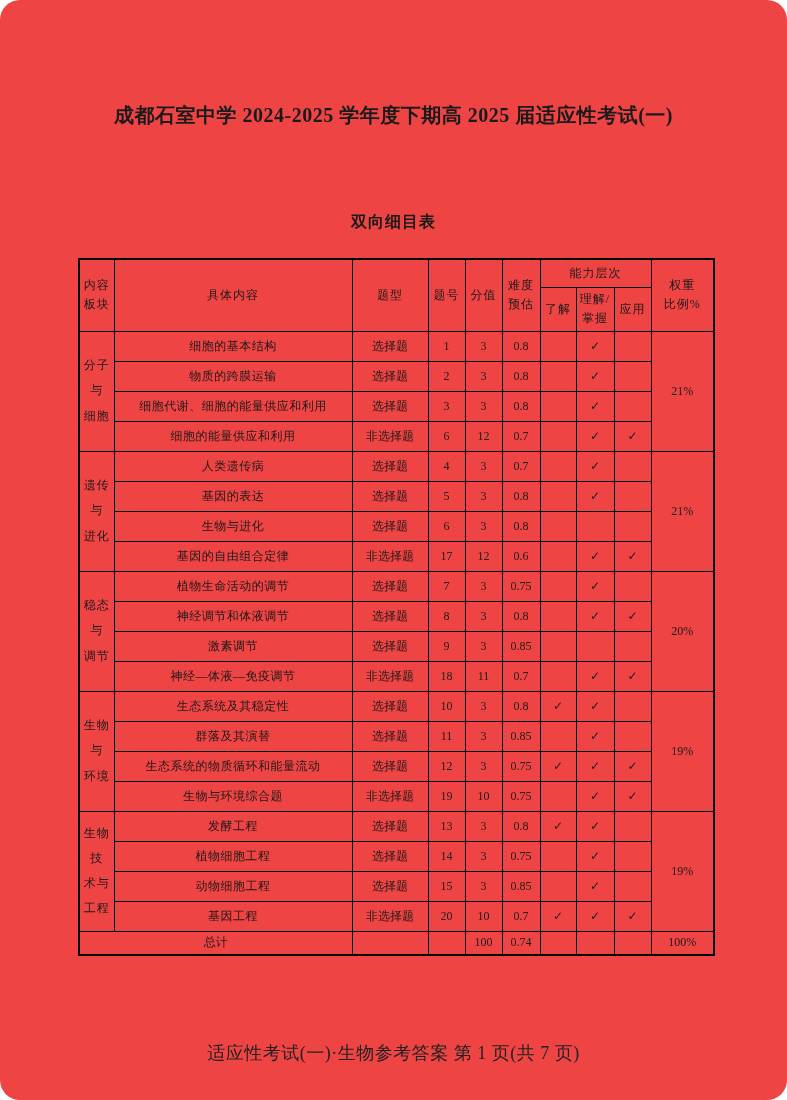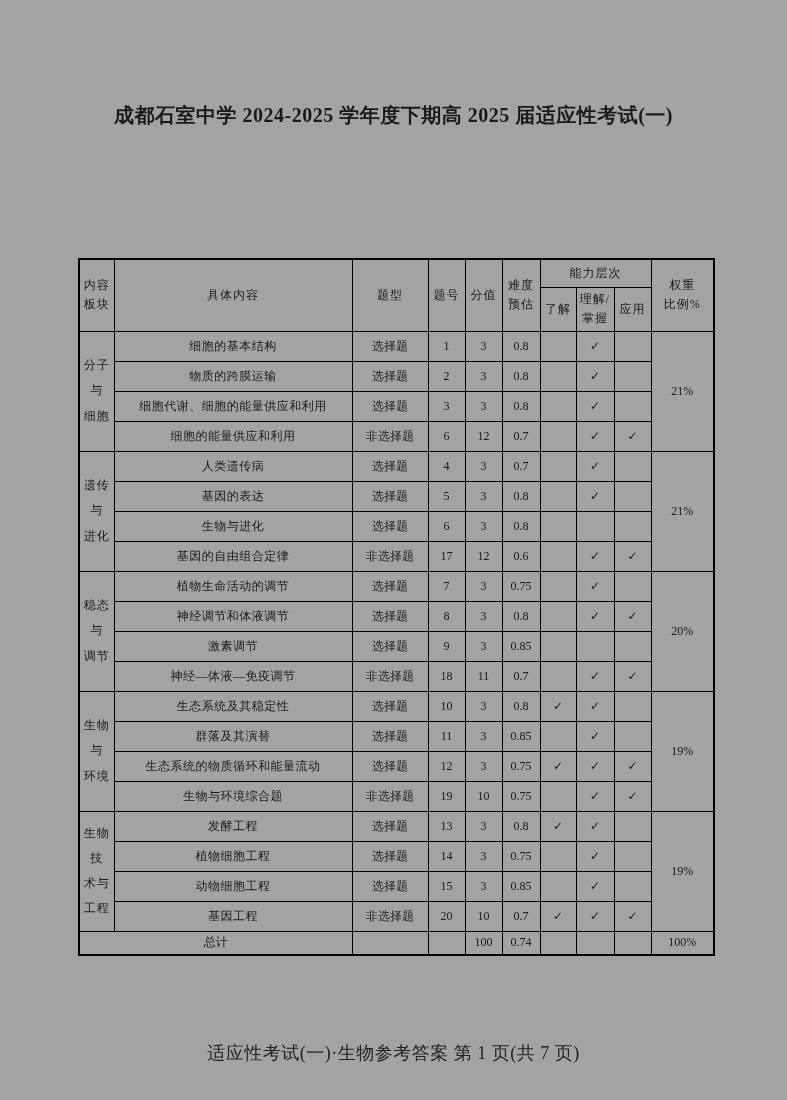--- a/index.html
+++ b/index.html
@@ -2,21 +2,21 @@
 <html><head>
 <meta charset="utf-8">
 <style>
   * { margin: 0; padding: 0; box-sizing: border-box; }
   html, body { background: #ffffff; }
   body {
     width: 787px; height: 1100px;
     font-family: "Liberation Serif", "DejaVu Serif", serif;
     color: #1a1a1a;
   }
-  .page { position: relative; width: 787px; height: 1100px; background: #a3a3a3; overflow: hidden; }
+  .page { position: relative; width: 787px; height: 1100px; background: #ef4444; overflow: hidden; border-radius: 20px; }
 
   .title-line1 {
     position: absolute; top: 102px; left: 0; width: 100%;
     text-align: center; font-size: 20px; font-weight: bold; letter-spacing: 0.5px;
   }
   .title-line2 {
     position: absolute; top: 140px; left: 0; width: 100%;
     text-align: center; font-size: 20px; font-weight: bold; letter-spacing: 2px;
   }
   .table-caption {
@@ -57,20 +57,21 @@
     position: absolute; top: 1041px; left: 0; width: 100%;
     text-align: center; font-size: 18px; color: #222222; letter-spacing: 0.5px;
   }
 </style>
 </head>
 <body>
 
 <div class="page">
 
   <div class="title-line1">成都石室中学 2024-2025 学年度下期高 2025 届适应性考试(一)</div>
+  <div class="table-caption">双向细目表</div>
 
   <table class="spec">
     <colgroup>
       <col style="width:35px">
         <col style="width:238px">
         <col style="width:76px">
       <col style="width:37px">
         <col style="width:37px">
         <col style="width:38px">
       <col style="width:36px">

